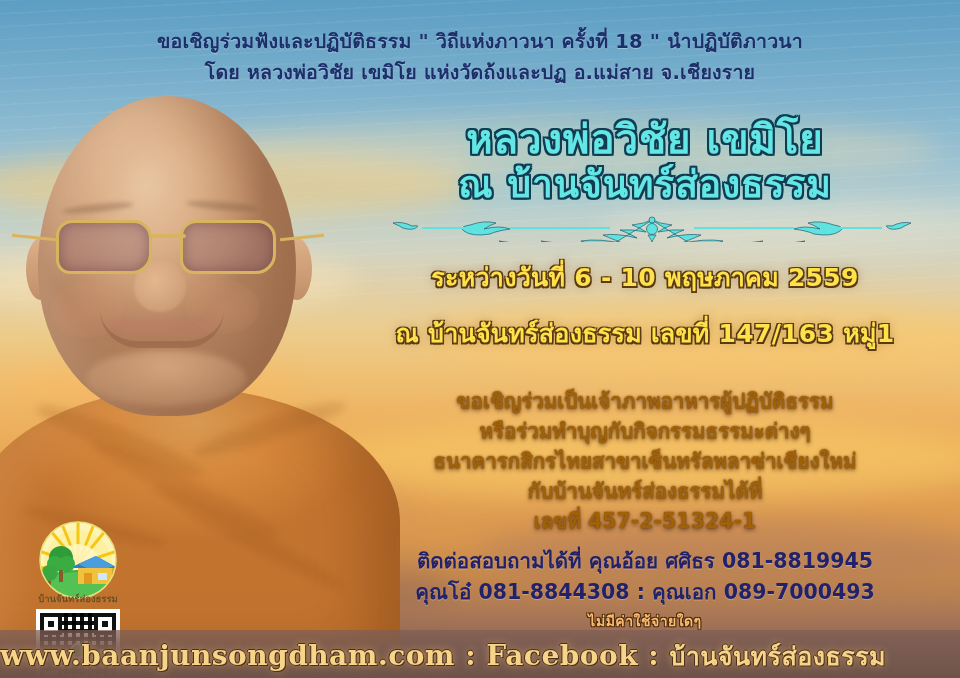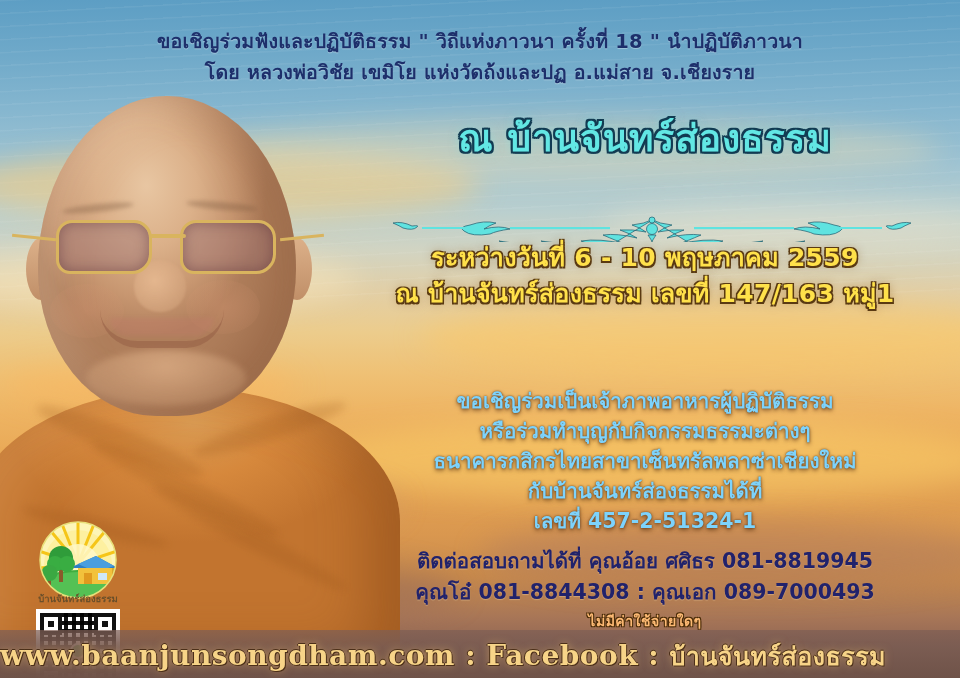--- a/index.html
+++ b/index.html
@@ -233,27 +233,27 @@
     color:#ffe14a;
     font-weight:bold;
     font-size:25px;
     line-height:36px;
     letter-spacing:.3px;
     text-shadow:
       -1.5px -1.5px 0 #5a3a12, 1.5px -1.5px 0 #5a3a12,
       -1.5px 1.5px 0 #5a3a12, 1.5px 1.5px 0 #5a3a12,
       0 0 10px rgba(120,70,10,.5);
   }
-  .gold-block div{ white-space:nowrap; }
+  .gold-block div{ white-space:nowrap;margin-top:20px; }
 
   
   .white-block{
     position:absolute; left:330px; top:386px; width:630px;
     text-align:center;
-    color:#7dd3fc;
+    color:#a16207;
     font-weight:bold;
     font-size:20.5px;
     line-height:30px;
     text-shadow:0 2px 4px rgba(90,50,20,.75), 0 0 2px rgba(90,50,20,.9);
   }
   .white-block div{ white-space:nowrap; }
 
   
   .contact-block{
     position:absolute; left:330px; top:546px; width:630px;
@@ -382,20 +382,21 @@
       <div class="temple temple-r"></div>
     </div>
   </div>
 
   <div class="header">
     <div>ขอเชิญร่วมฟังและปฏิบัติธรรม " วิถีแห่งภาวนา ครั้งที่ 18 " นำปฏิบัติภาวนา</div>
     <div>โดย หลวงพ่อวิชัย เขมิโย แห่งวัดถ้งและปฏ อ.แม่สาย จ.เชียงราย</div>
   </div>
 
   <div class="title-block">
+    <div class="title">หลวงพ่อวิชัย เขมิโย</div>
     <div class="title t2">ณ บ้านจันทร์ส่องธรรม</div>
   </div>
 
   <div class="ornament">
     <svg width="520" height="26" viewBox="0 0 520 26" xmlns="http://www.w3.org/2000/svg" aria-hidden="true">
       <g fill="#5fe3e0" stroke="#1d5c6e" stroke-width="0.7">
         <path d="M258 3 q10 5 22 6 q-9 3 -14 7 q14 -3 26 -2 q-11 4 -17 8 q20 -5 34 -3 q-14 6 -22 9 q26 -6 44 -3 q-18 7 -30 9 l70 -9 q-30 12 -54 14 l96 -14 q-44 18 -86 20 z"></path>
         <path d="M262 3 q-10 5 -22 6 q9 3 14 7 q-14 -3 -26 -2 q11 4 17 8 q-20 -5 -34 -3 q14 6 22 9 q-26 -6 -44 -3 q18 7 30 9 l-70 -9 q30 12 54 14 l-96 -14 q44 18 86 20 z"></path>
         <circle cx="260" cy="13" r="5.5"></circle>
         <circle cx="260" cy="4" r="3"></circle>

